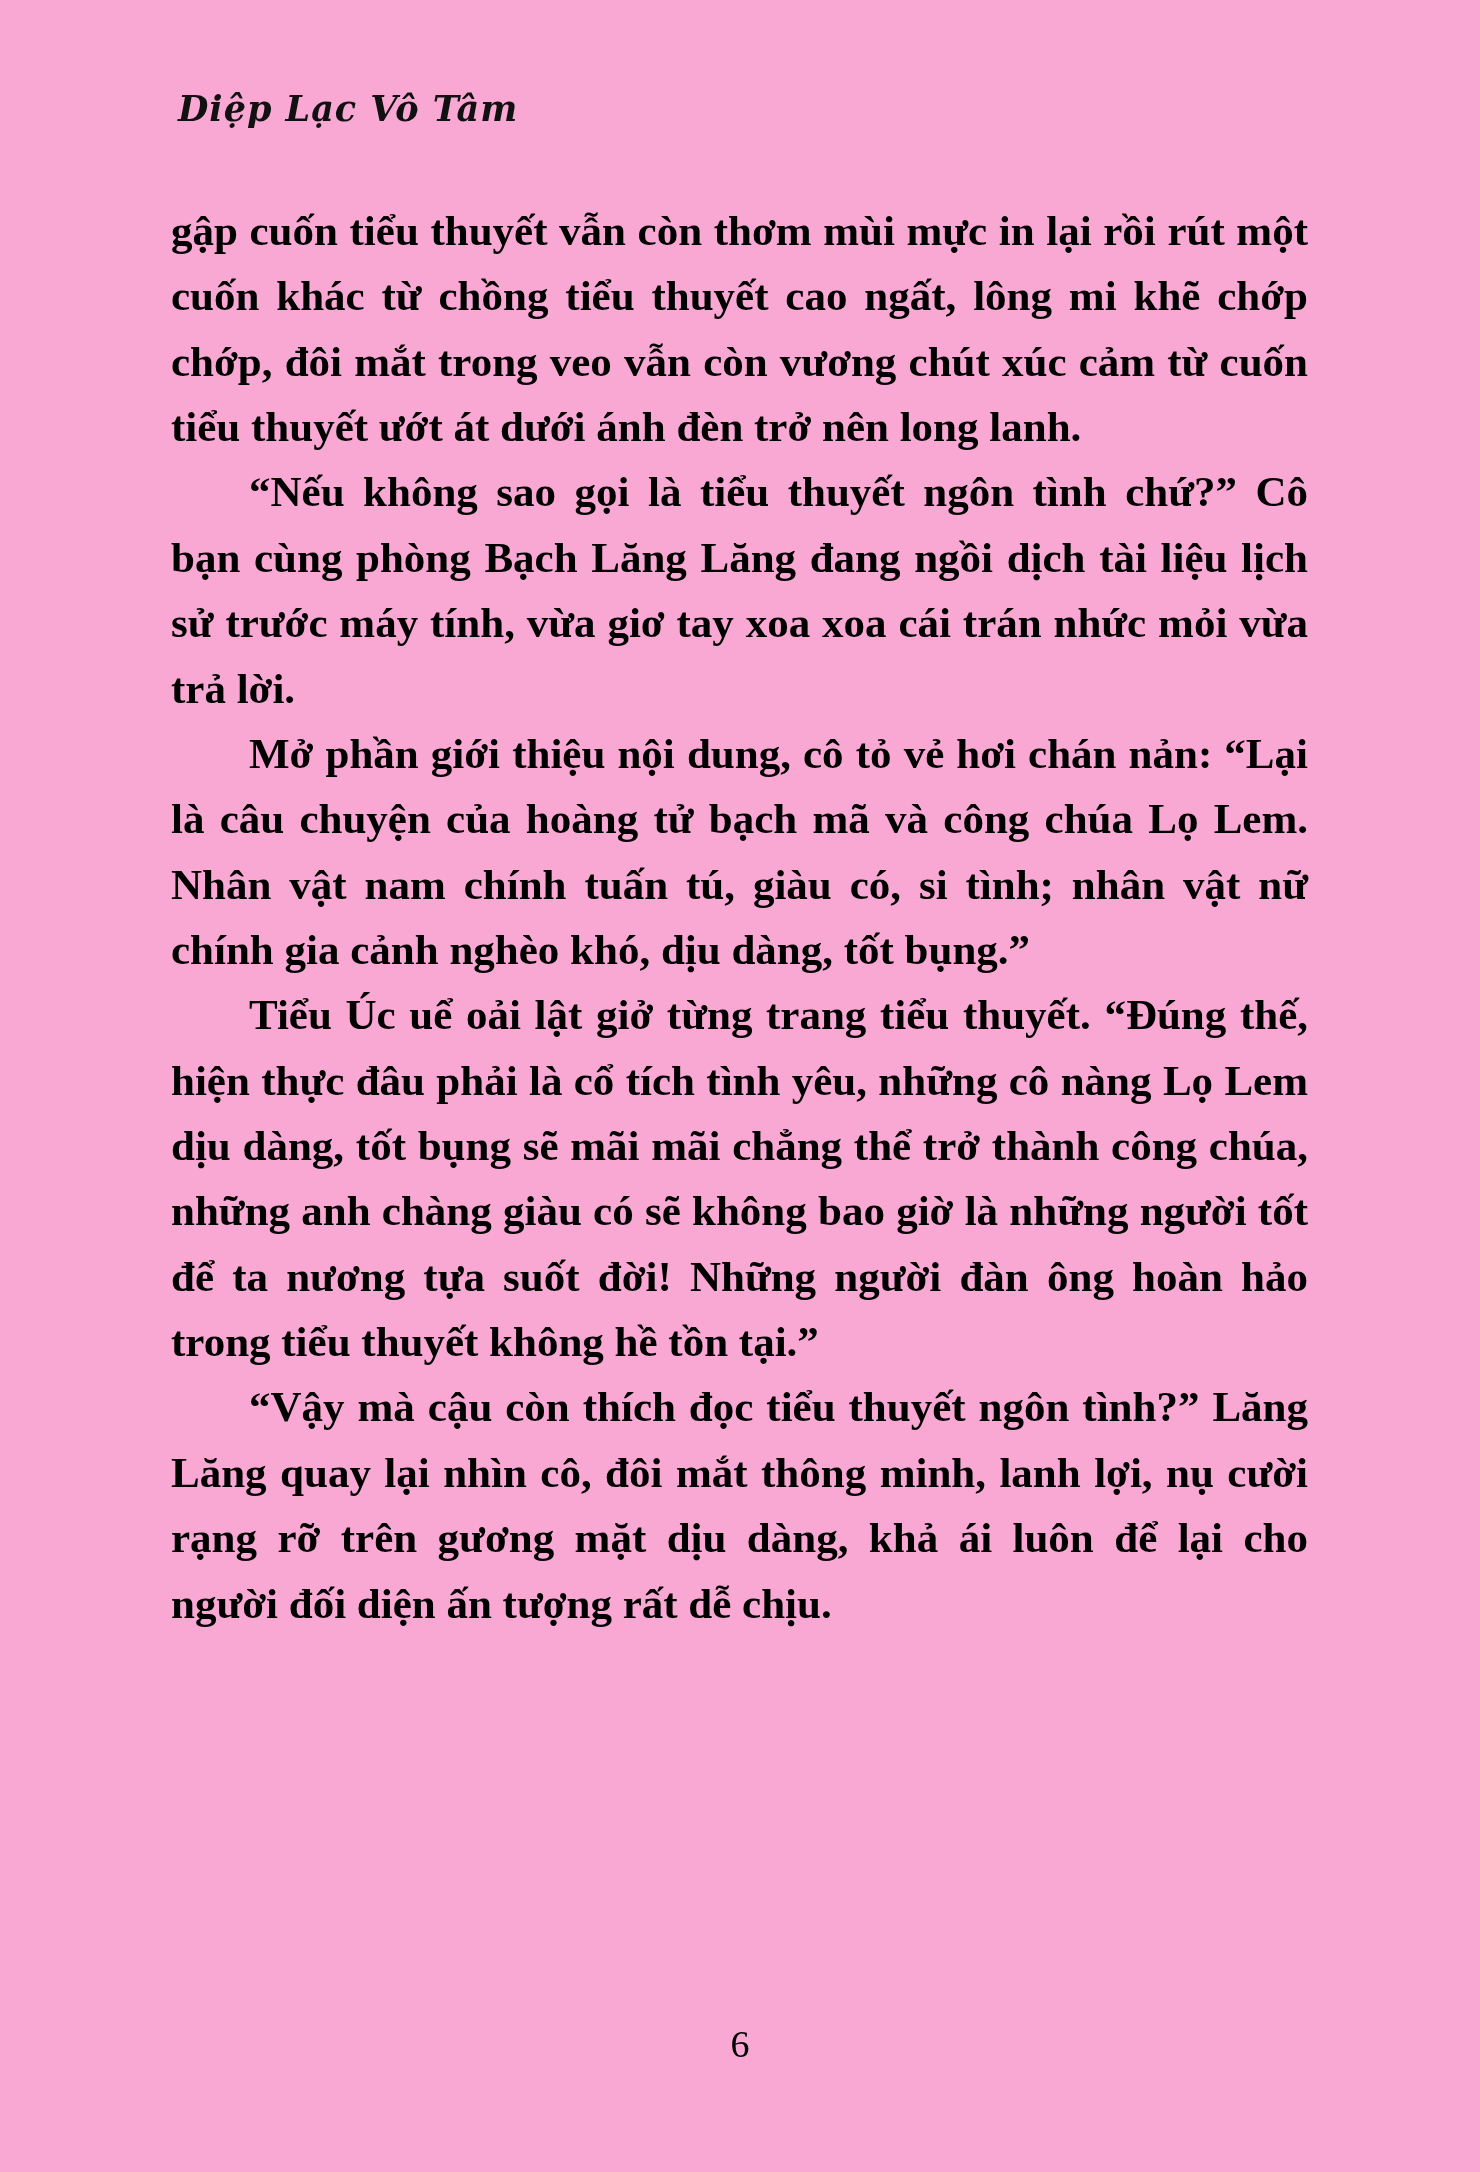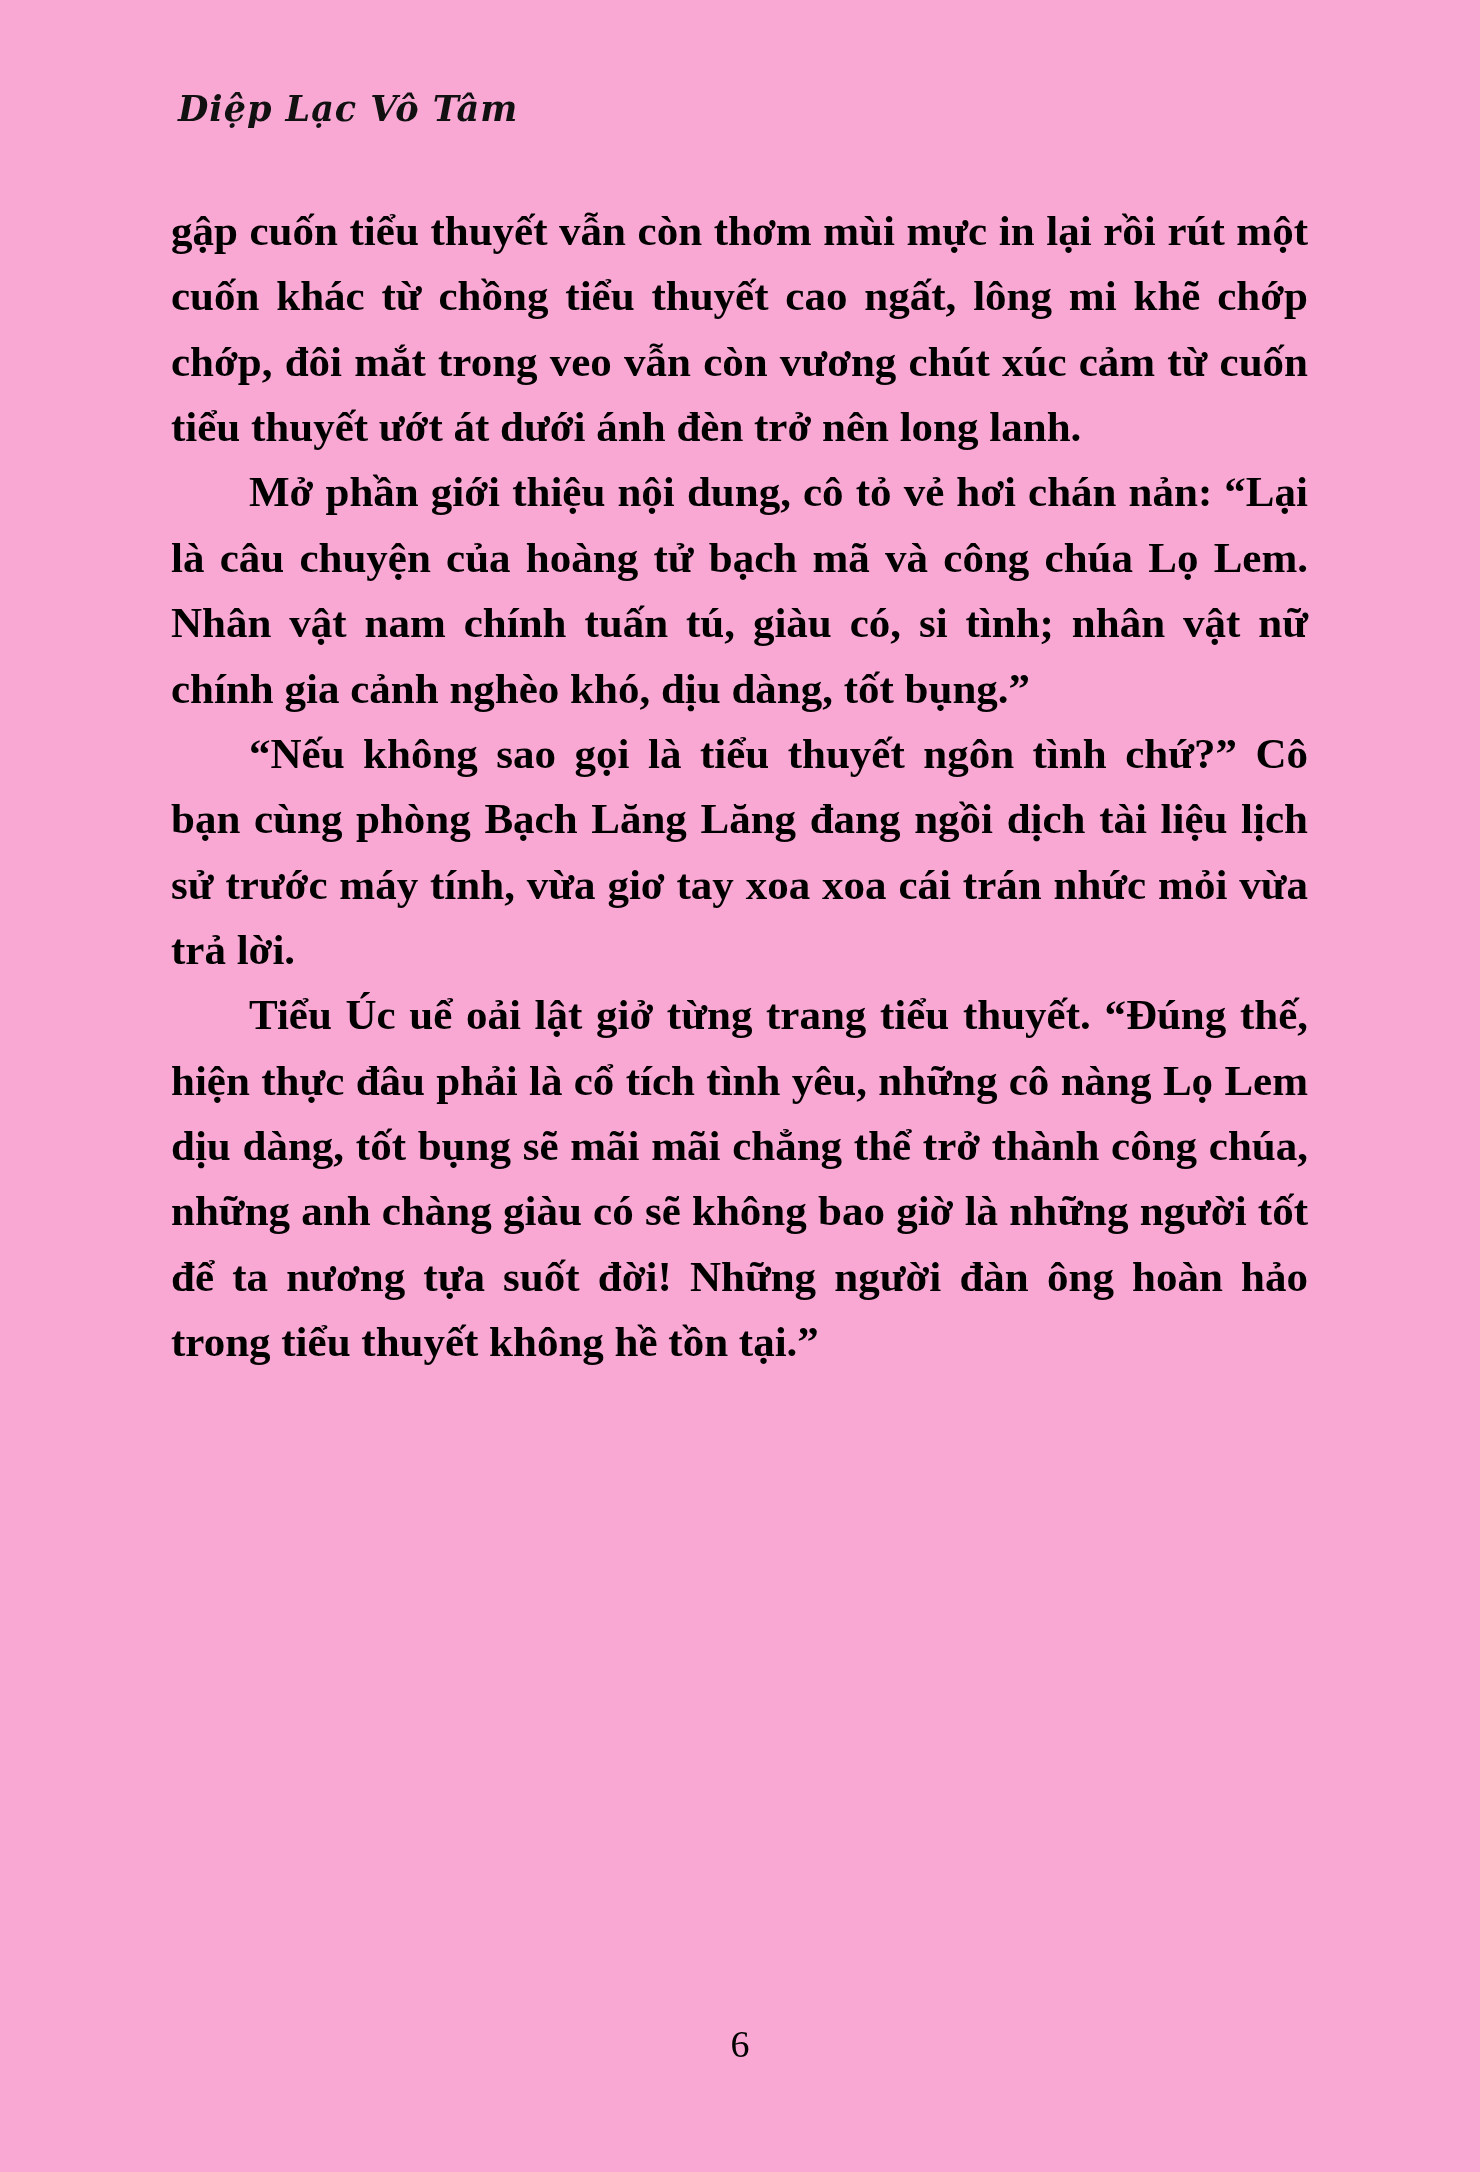--- a/index.html
+++ b/index.html
@@ -67,20 +67,21 @@
 </style>
 </head>
 <body>
 
 <div class="page">
 
   <div class="header">Diệp Lạc Vô Tâm</div>
 
   <div class="body-text">
     <p class="noindent">gập cuốn tiểu thuyết vẫn còn thơm mùi mực in lại rồi rút một cuốn khác từ chồng tiểu thuyết cao ngất, lông mi khẽ chớp chớp, đôi mắt trong veo vẫn còn vương chút xúc cảm từ cuốn tiểu thuyết ướt át dưới ánh đèn trở nên long lanh.</p>
+    <p>“Nếu không sao gọi là tiểu thuyết ngôn tình chứ?” Cô bạn cùng phòng Bạch Lăng Lăng đang ngồi dịch tài liệu lịch sử trước máy tính, vừa giơ tay xoa xoa cái trán nhức mỏi vừa trả lời.</p>
     <p>Mở phần giới thiệu nội dung, cô tỏ vẻ hơi chán nản: “Lại là câu chuyện của hoàng tử bạch mã và công chúa Lọ Lem. Nhân vật nam chính tuấn tú, giàu có, si tình; nhân vật nữ chính gia cảnh nghèo khó, dịu dàng, tốt bụng.”</p>
-    <p>“Nếu không sao gọi là tiểu thuyết ngôn tình chứ?” Cô bạn cùng phòng Bạch Lăng Lăng đang ngồi dịch tài liệu lịch sử trước máy tính, vừa giơ tay xoa xoa cái trán nhức mỏi vừa trả lời.</p>
     <p>Tiểu Úc uể oải lật giở từng trang tiểu thuyết. “Đúng thế, hiện thực đâu phải là cổ tích tình yêu, những cô nàng Lọ Lem dịu dàng, tốt bụng sẽ mãi mãi chẳng thể trở thành công chúa, những anh chàng giàu có sẽ không bao giờ là những người tốt để ta nương tựa suốt đời! Những người đàn ông hoàn hảo trong tiểu thuyết không hề tồn tại.”</p>
+    <p>“Vậy mà cậu còn thích đọc tiểu thuyết ngôn tình?” Lăng Lăng quay lại nhìn cô, đôi mắt thông minh, lanh lợi, nụ cười rạng rỡ trên gương mặt dịu dàng, khả ái luôn để lại cho người đối diện ấn tượng rất dễ chịu.</p>
   </div>
 
   <div class="page-number">6</div>
 
 </div>
 
 </body></html>

